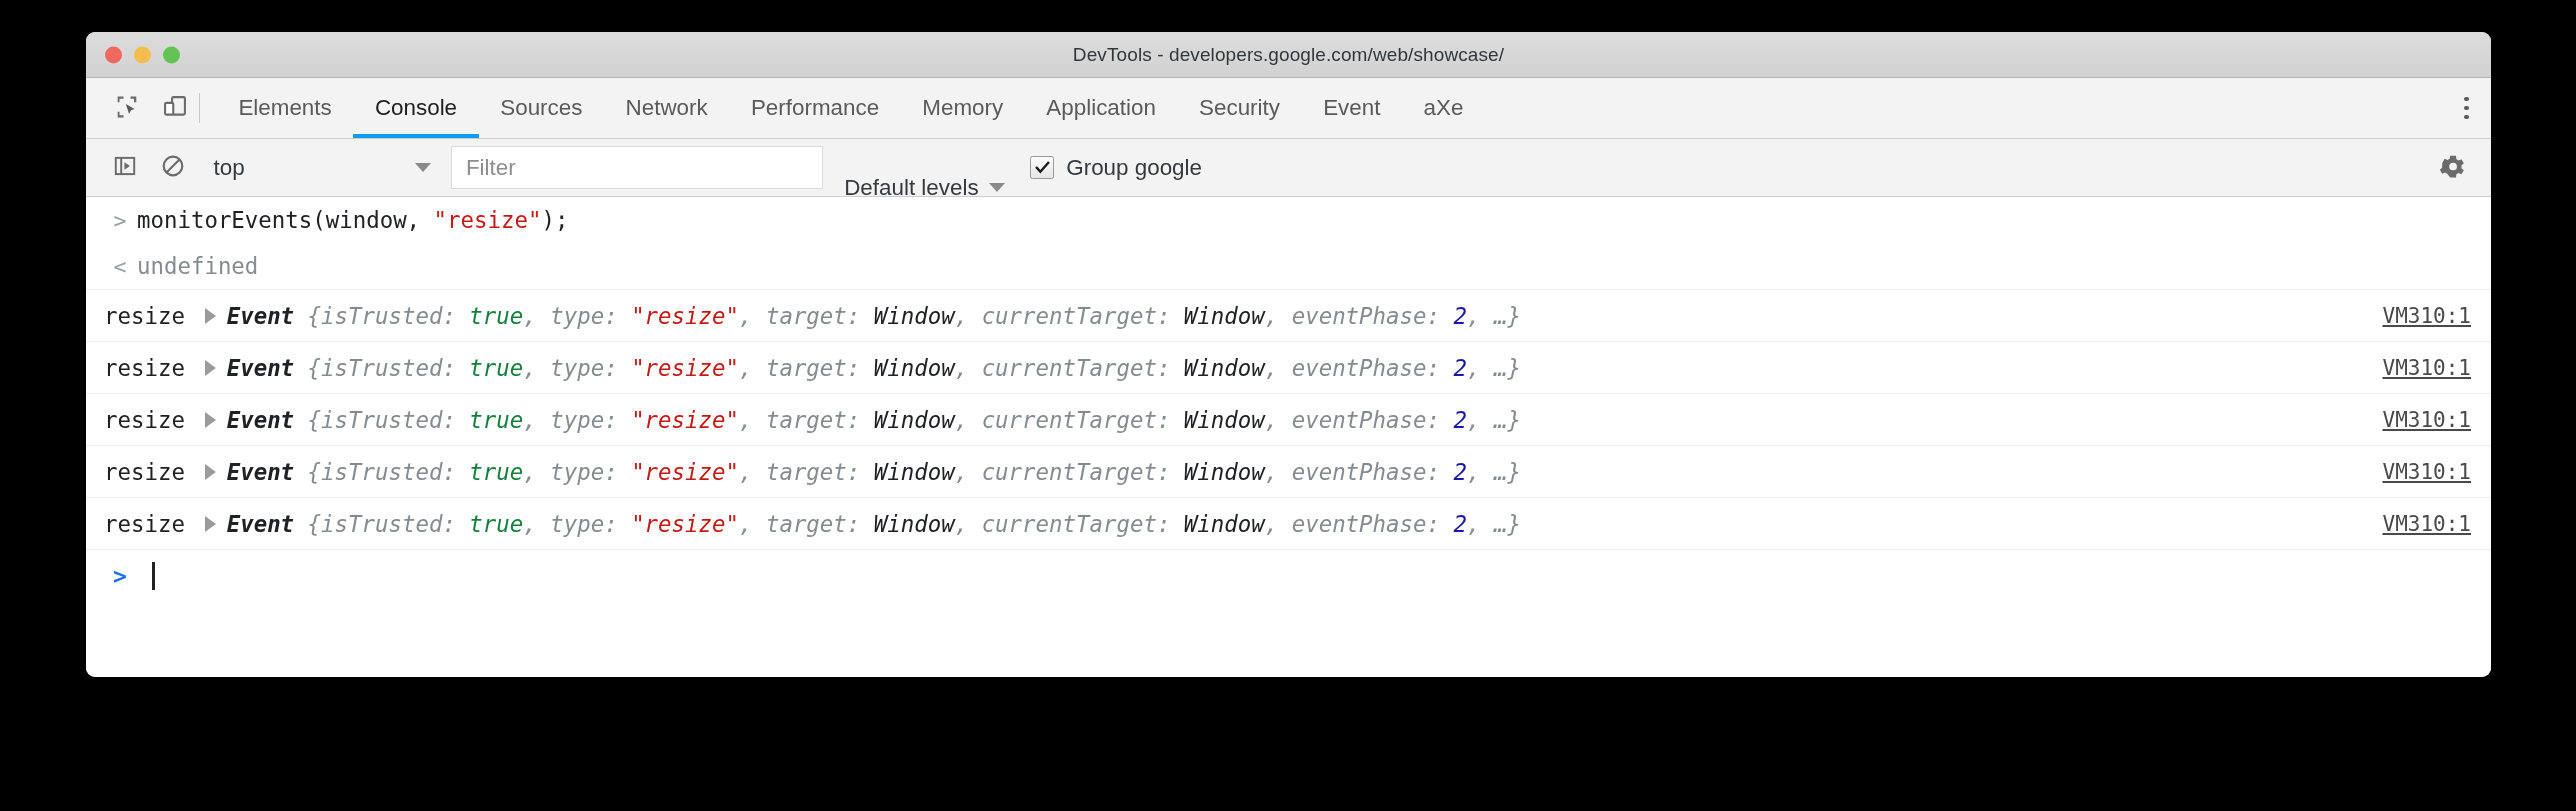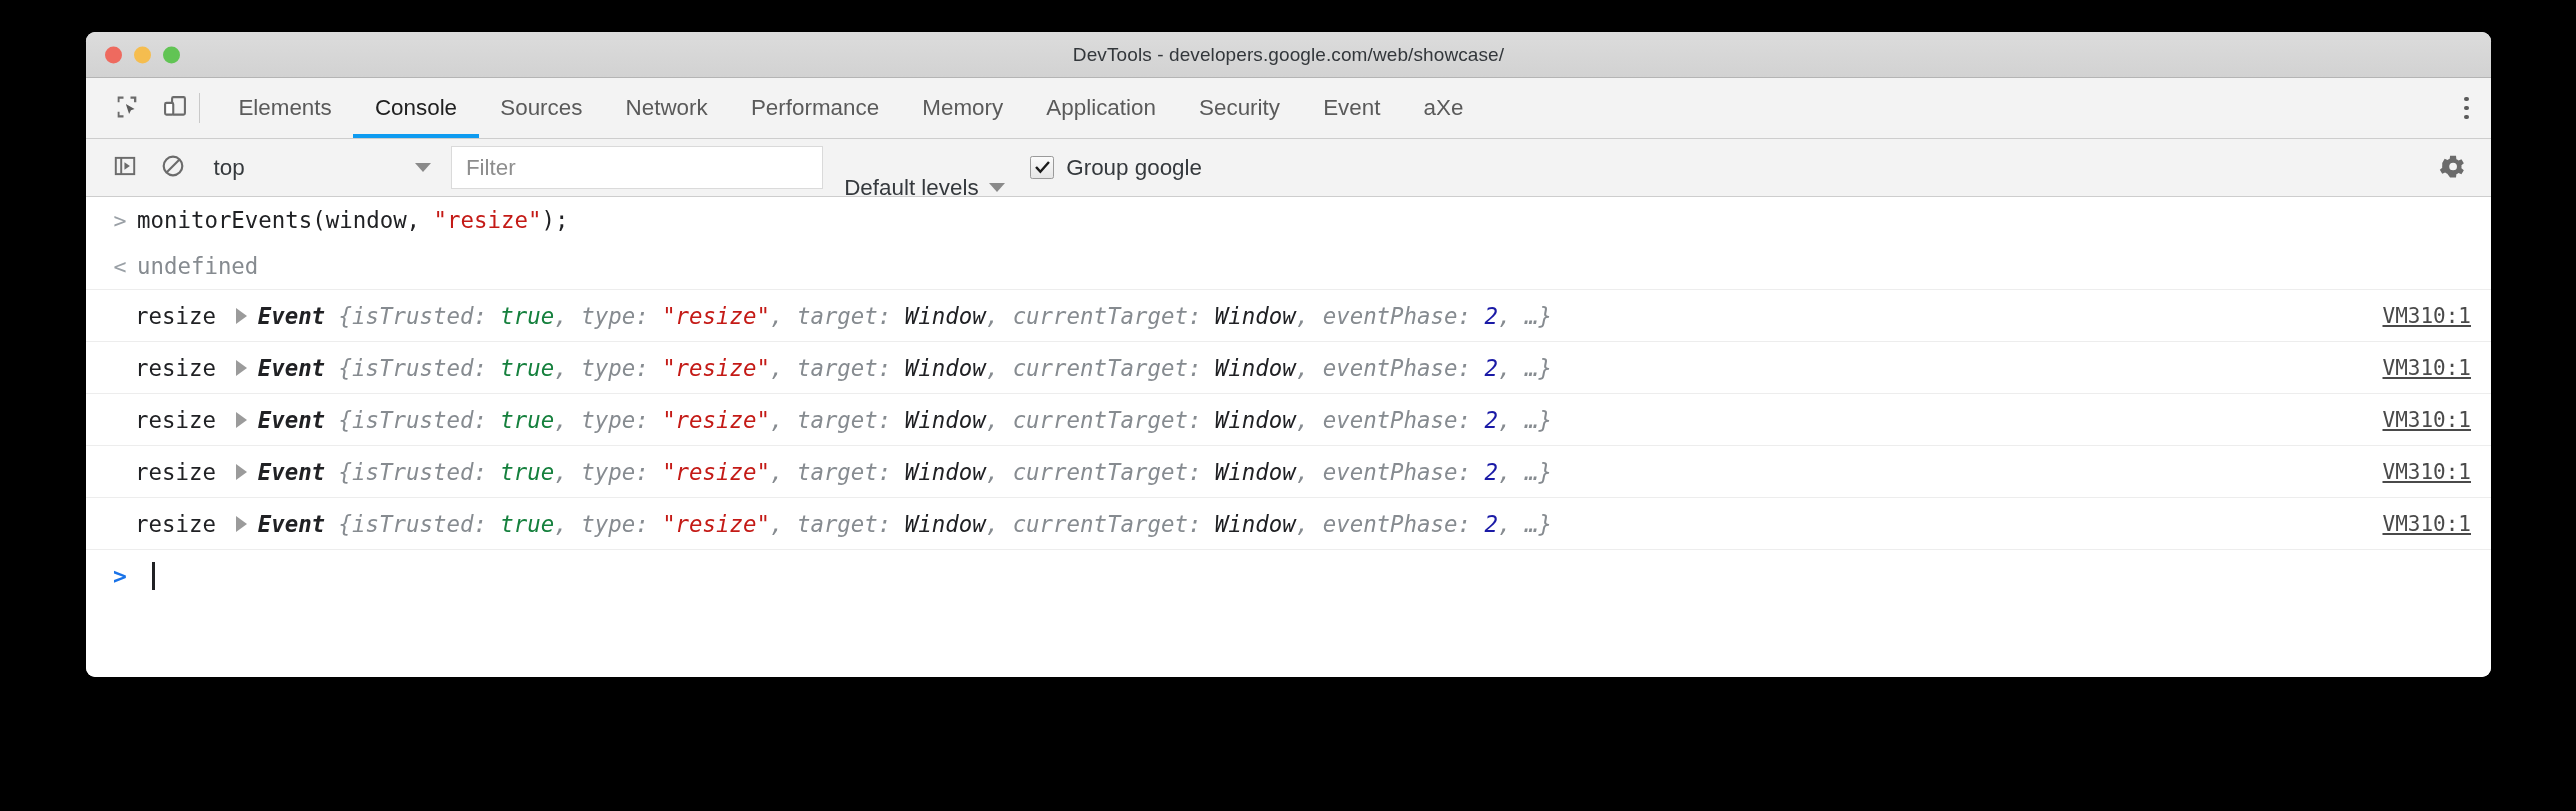--- a/index.html
+++ b/index.html
@@ -260,21 +260,21 @@
   }
   .str { color: #c41a16; }
   .result-line { color: #9aa0a6; }
   .result-line .code { color: #868b90; }
 
   .evrow {
     display: flex;
     align-items: center;
     min-height: 52px;
     border-top: 0.8px solid #ededed;
-    padding-left: 32px;
+    padding-left: 1px;
     padding-right: 20px;
     box-sizing: border-box;
   }
   .ev-name {
     font-size: 22.4px;
     color: #202124;
     margin-left: 17px;
     font-family: "DejaVu Sans Mono", "Liberation Mono", monospace;
   }
   .tri {

